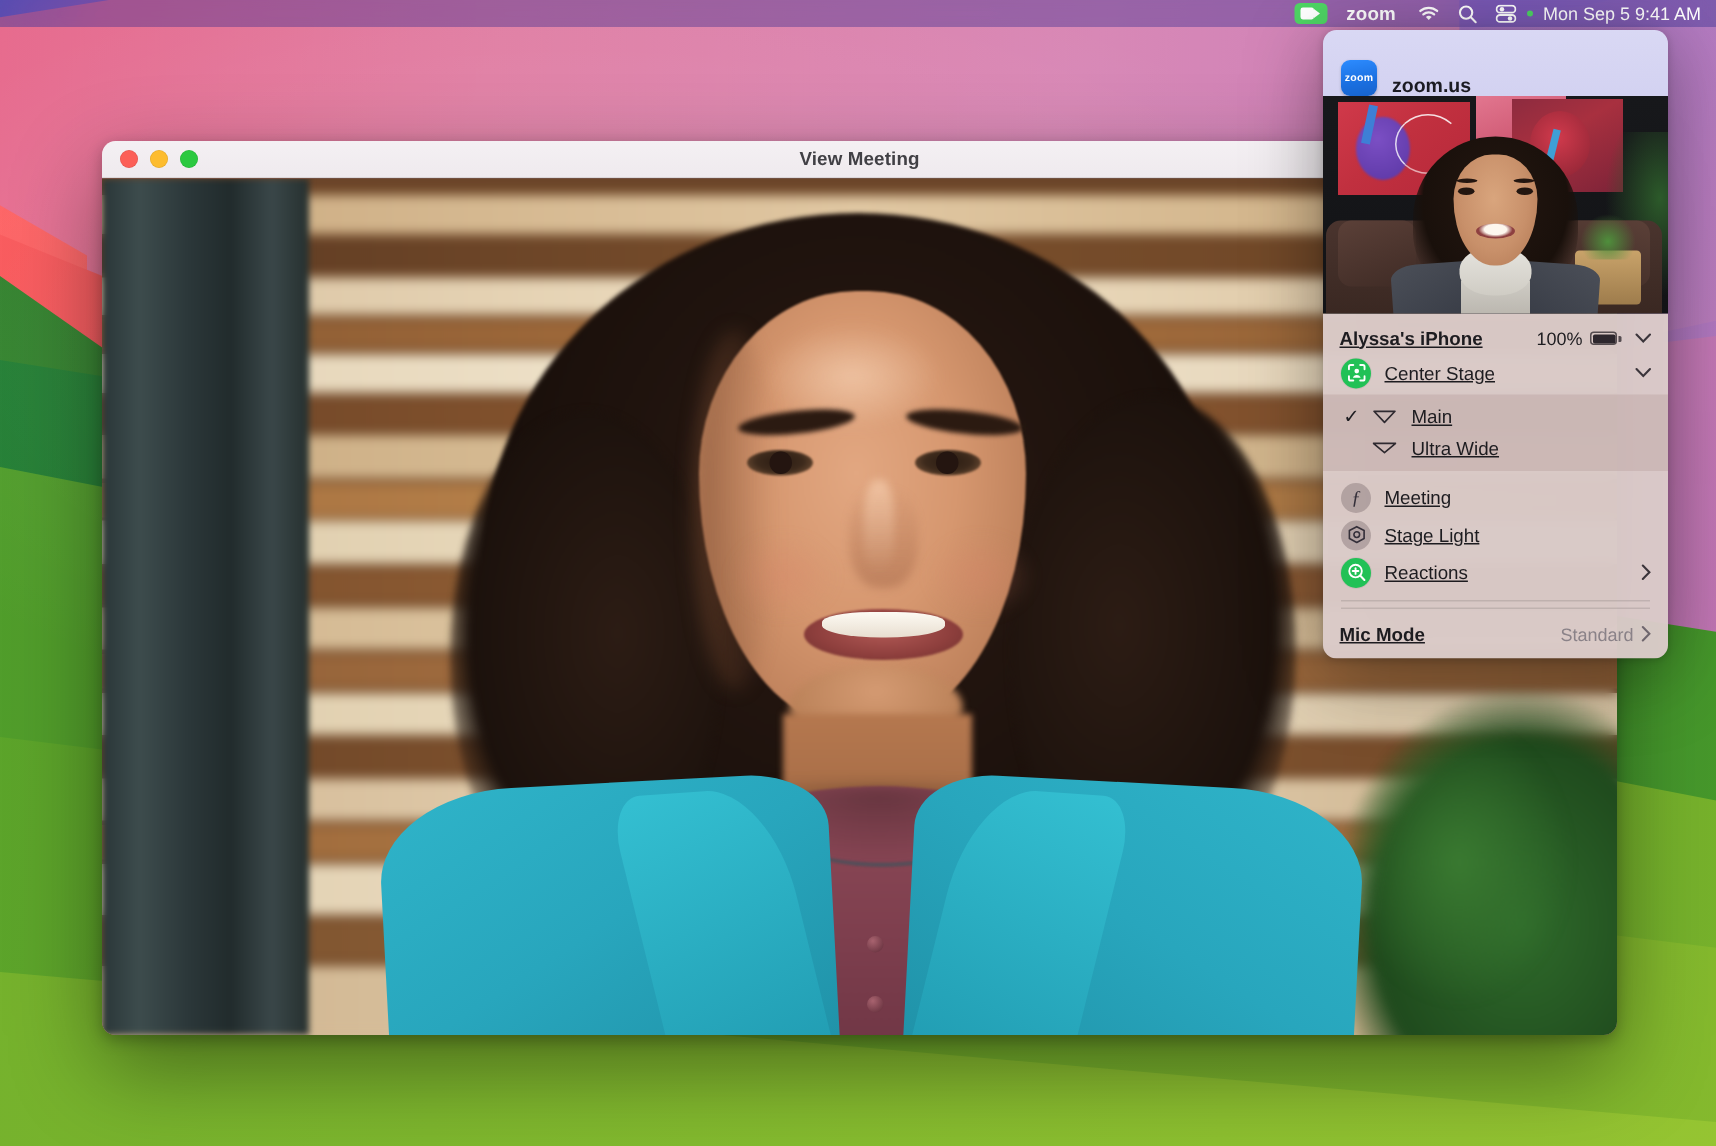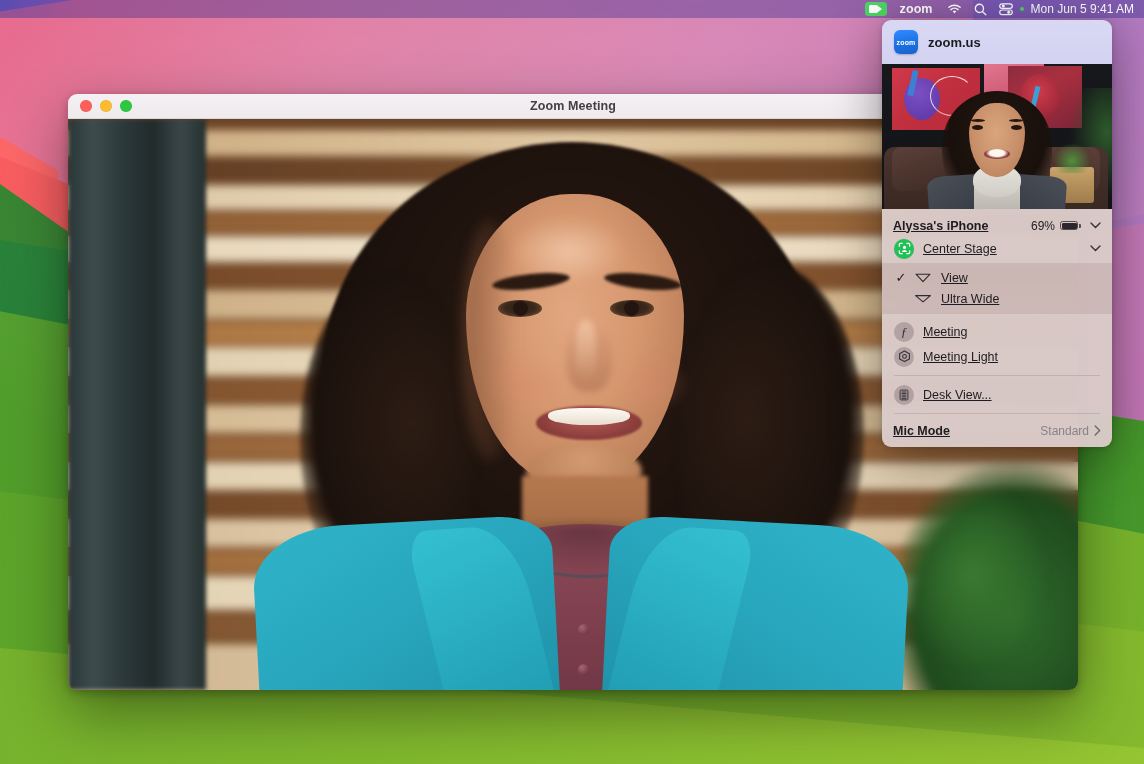--- a/index.html
+++ b/index.html
@@ -287,21 +287,21 @@
   
   #zoom-menu {
     position:absolute; left:882px; top:20px; width:230px;
     z-index:60;
     border-radius:9px;
     filter:drop-shadow(0 10px 26px rgba(0,0,0,.34)) drop-shadow(0 1px 3px rgba(0,0,0,.22));
   }
   .zm-header {
     background:linear-gradient(180deg, #d9d8f4 0%, #d3d2f1 100%);
     border-radius:9px 9px 0 0;
-    height:44px; display:flex; align-items:center; gap:10px; padding:0 12px;
+    height:44px; display:flex; align-items:flex-end; gap:10px; padding:0 12px;
   }
   .zoom-app-icon {
     width:24px; height:24px; border-radius:6px;
     background:linear-gradient(170deg,#2d8cff 0%, #1a6fe0 60%, #1763cc 100%);
     display:flex; align-items:center; justify-content:center;
     box-shadow:0 1px 2px rgba(0,0,0,.22);
     color:#fff; font-size:7px; font-weight:700; letter-spacing:.2px;
   }
   .zm-header-label { font-size:13px; font-weight:700; color:#1b1b22; }
 
@@ -429,21 +429,21 @@
   <div class="wp-layer wp-softlight"></div>
 </div>
 
 <div id="zoom-window">
   <div id="titlebar">
     <div class="traffic">
       <div class="tl red"></div>
       <div class="tl yellow"></div>
       <div class="tl green"></div>
     </div>
-    <div id="window-title">Zoom Meeting</div>
+    <div id="window-title">View Meeting</div>
   </div>
 
   <div id="video-stage">
     <div class="vs wood">
       <div class="plank" style="top:2%;height:4.5%;background:linear-gradient(90deg,#caa97e,#e0c7a2,#c9a87b)"></div>
       <div class="plank" style="top:7%;height:4%;background:linear-gradient(90deg,#5d3a22,#7a4f2c,#6a4325)"></div>
       <div class="plank" style="top:11.5%;height:4.5%;background:linear-gradient(90deg,#d9c2a0,#efe0c4,#d6bd99)"></div>
       <div class="plank" style="top:16.5%;height:3.5%;background:linear-gradient(90deg,#8a5b33,#a86f3d,#8e5f36)"></div>
       <div class="plank" style="top:20.5%;height:4.5%;background:linear-gradient(90deg,#e3d2b4,#f3e8d2,#ddc9aa)"></div>
       <div class="plank" style="top:25.5%;height:4%;background:linear-gradient(90deg,#6e4527,#8f5a31,#734829)"></div>
@@ -526,21 +526,21 @@
     </div>
     <div class="mb-item">
       <svg class="ic" width="14" height="13" viewBox="0 0 14 13">
         <rect x="0.7" y="0.8" width="12.6" height="4.6" rx="2.3" stroke="#fff" stroke-width="1.2" fill="none"></rect>
         <circle cx="4.3" cy="3.1" r="1.5" fill="#fff"></circle>
         <rect x="0.7" y="7.0" width="12.6" height="4.6" rx="2.3" stroke="#fff" stroke-width="1.2" fill="none"></rect>
         <circle cx="9.7" cy="9.3" r="1.5" fill="#fff"></circle>
       </svg>
     </div>
     <div class="dot-green"></div>
-    <div class="mb-item mb-time">Mon Jun 5  9:41 AM</div>
+    <div class="mb-item mb-time">Mon Sep 5  9:41 AM</div>
   </div>
 </div>
 
 <div id="zoom-menu">
 
   <div class="zm-header">
     <div class="zoom-app-icon">
       <span>zoom</span>
     </div>
     <div class="zm-header-label">zoom.us</div>
@@ -575,21 +575,21 @@
         <div class="pv-eye r"></div>
       <div class="pv-mouth"></div>
     </div>
   </div>
 
   <div class="zm-body">
 
     <div class="zm-sec">
       <div class="zm-row">
         <div class="zm-label bold grow">Alyssa's iPhone</div>
-        <div class="val">69%</div>
+        <div class="val">100%</div>
         <div class="batt">
           <div class="shell"></div>
             <div class="fill"></div>
             <div class="cap"></div>
         </div>
         <div style="width:12px"></div>
         <svg class="ic" width="11" height="7" viewBox="0 0 11 7">
           <polyline points="1,1 5.5,5.6 10,1" stroke="#3b353b" stroke-width="1.4" fill="none" stroke-linecap="round"></polyline>
         </svg>
       </div>
@@ -612,21 +612,21 @@
     </div>
 
     <div class="zm-sec shade">
       <div class="zm-row">
         <div class="zm-check-slot">✓</div>
         <div class="zm-lens-slot">
           <svg class="ic" width="16" height="11" viewBox="0 0 16 11">
             <path d="M1 2.2 L15 2.2 L8 9.6 Z" stroke="#2f2a30" stroke-width="1.1" fill="none" stroke-linejoin="round"></path>
           </svg>
         </div>
-        <div class="zm-label grow">View</div>
+        <div class="zm-label grow">Main</div>
       </div>
       <div class="zm-row">
         <div class="zm-check-slot"></div>
         <div class="zm-lens-slot">
           <svg class="ic" width="16" height="11" viewBox="0 0 16 11">
             <path d="M0.6 2.6 L15.4 2.6 L8 8.8 Z" stroke="#2f2a30" stroke-width="1.1" fill="none" stroke-linejoin="round"></path>
           </svg>
         </div>
         <div class="zm-label grow">Ultra Wide</div>
       </div>
@@ -644,44 +644,43 @@
 
       <div class="zm-row tall">
         <div class="zm-icon-slot">
           <div class="circ-icon">
             <svg class="ic" width="13" height="13" viewBox="0 0 13 13">
               <path d="M6.5 1.1 L11.4 3.7 V9.0 L6.5 11.6 L1.6 9.0 V3.7 Z" stroke="#35303a" stroke-width="1.1" fill="none" stroke-linejoin="round"></path>
               <circle cx="6.5" cy="6.4" r="1.9" stroke="#35303a" stroke-width="1.05" fill="none"></circle>
             </svg>
           </div>
         </div>
-        <div class="zm-label grow">Meeting Light</div>
-      </div>
-
-    </div>
-
-    <div class="zm-divider"></div>
-
-    <div class="zm-sec">
+        <div class="zm-label grow">Stage Light</div>
+      </div>
+
       <div class="zm-row tall">
         <div class="zm-icon-slot">
-          <div class="circ-icon">
-            <svg class="ic" width="12" height="12" viewBox="0 0 12 12">
-              <rect x="2.1" y="1.1" width="7.8" height="9.8" rx="1.1" stroke="#35303a" stroke-width="1" fill="none"></rect>
-              <line x1="3.6" y1="3.0" x2="8.4" y2="3.0" stroke="#35303a" stroke-width="1"></line>
-              <line x1="3.6" y1="4.6" x2="8.4" y2="4.6" stroke="#35303a" stroke-width="1"></line>
-              <line x1="3.6" y1="6.2" x2="8.4" y2="6.2" stroke="#35303a" stroke-width="1"></line>
-              <line x1="3.6" y1="7.8" x2="8.4" y2="7.8" stroke="#35303a" stroke-width="1"></line>
-              <line x1="3.6" y1="9.4" x2="8.4" y2="9.4" stroke="#35303a" stroke-width="1"></line>
+          <div class="circ-icon green">
+            <svg class="ic" width="13" height="13" viewBox="0 0 13 13">
+              <circle cx="5.7" cy="5.7" r="4.2" stroke="#fff" stroke-width="1.25" fill="none"></circle>
+              <line x1="5.7" y1="3.8" x2="5.7" y2="7.6" stroke="#fff" stroke-width="1.25" stroke-linecap="round"></line>
+              <line x1="3.8" y1="5.7" x2="7.6" y2="5.7" stroke="#fff" stroke-width="1.25" stroke-linecap="round"></line>
+              <line x1="8.9" y1="8.9" x2="11.6" y2="11.6" stroke="#fff" stroke-width="1.4" stroke-linecap="round"></line>
             </svg>
           </div>
         </div>
-        <div class="zm-label grow">Desk View...</div>
-      </div>
-    </div>
+        <div class="zm-label grow">Reactions</div>
+        <svg class="ic" width="7" height="11" viewBox="0 0 7 11">
+          <polyline points="1.2,1 5.6,5.5 1.2,10" stroke="#3b353b" stroke-width="1.4" fill="none" stroke-linecap="round"></polyline>
+        </svg>
+      </div>
+    </div>
+
+    <div class="zm-divider"></div>
+
 
     <div class="zm-divider"></div>
 
     <div class="zm-sec" style="padding-bottom:6px;">
       <div class="zm-row">
         <div class="zm-label bold grow">Mic Mode</div>
         <div class="val dim">Standard</div>
         <svg class="ic" width="7" height="11" viewBox="0 0 7 11">
           <polyline points="1.2,1 5.6,5.5 1.2,10" stroke="#6f676e" stroke-width="1.4" fill="none" stroke-linecap="round"></polyline>
         </svg>

